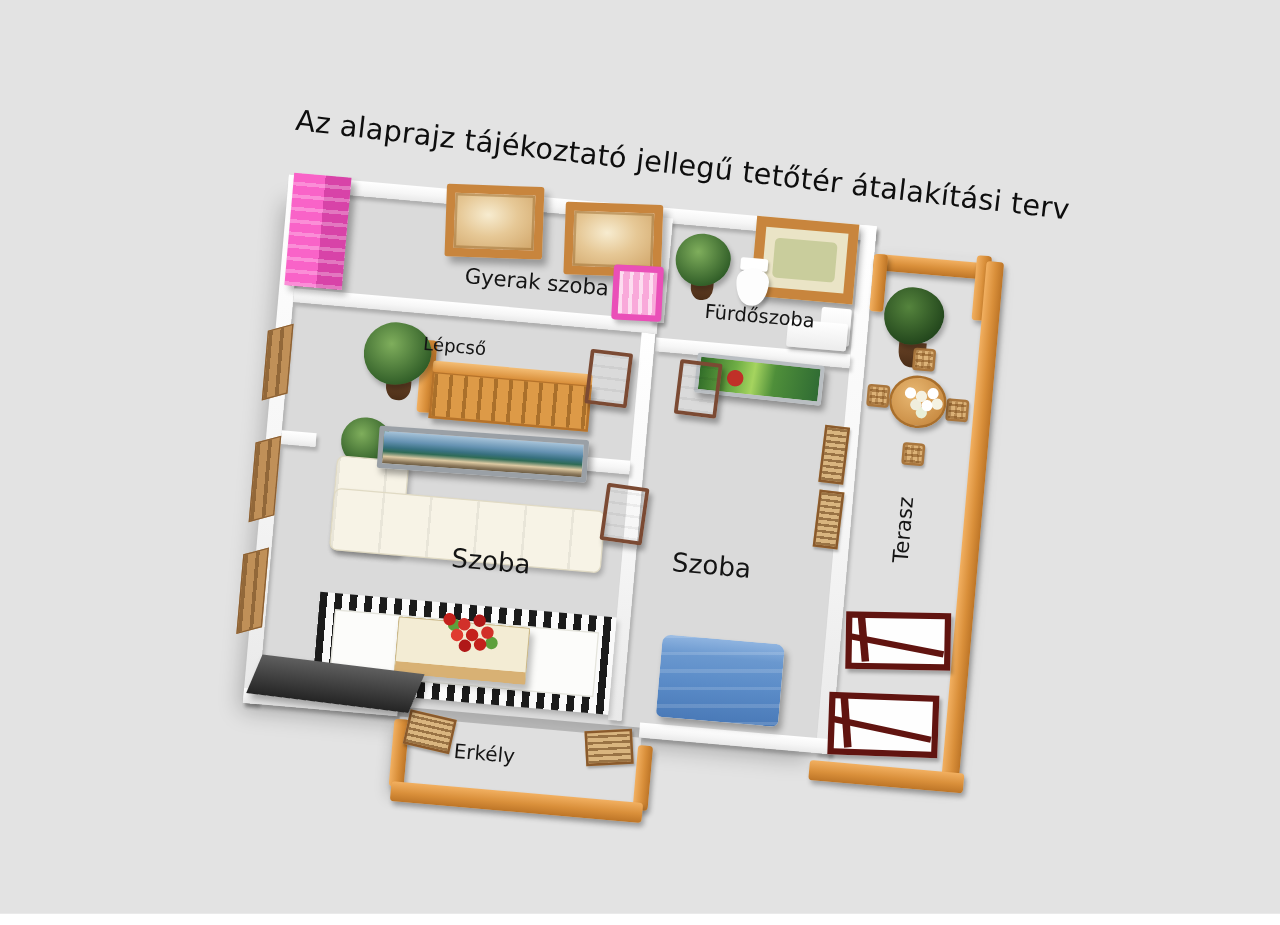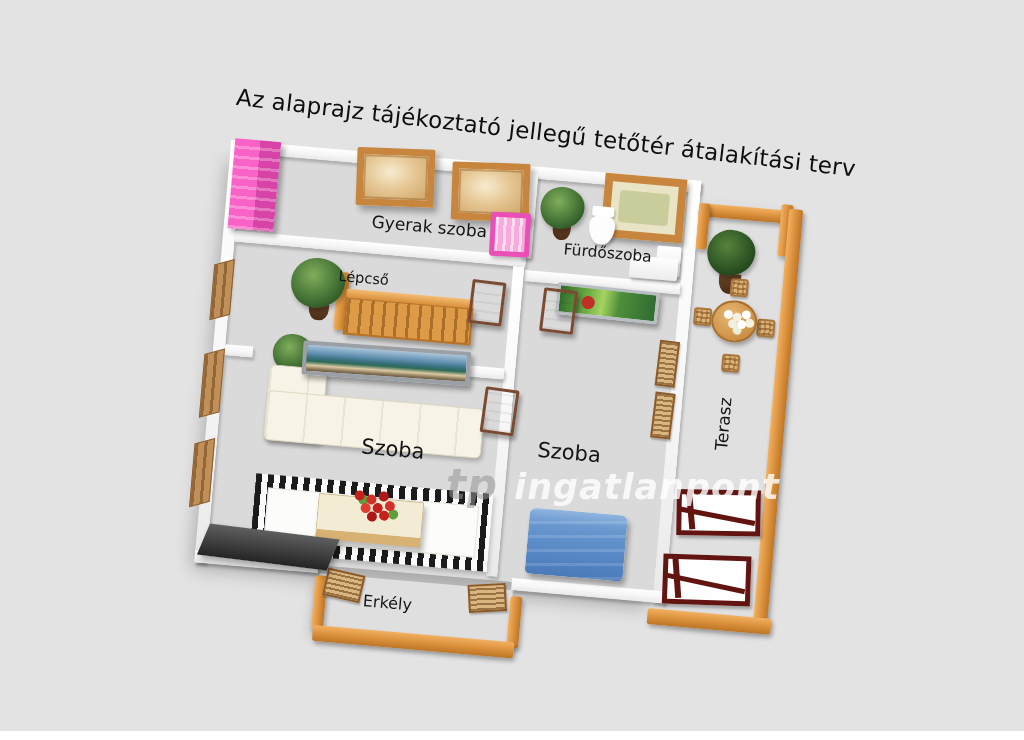--- a/index.html
+++ b/index.html
@@ -221,18 +221,15 @@
 
     <div class="slats" style="left:154px;top:428px;width:38px;height:28px;transform:rotate(8deg);"></div>
     <div class="slats" style="left:298px;top:428px;width:38px;height:28px;transform:rotate(-8deg);"></div>
     <div class="wood-v" style="left:144px;top:434px;width:12px;height:54px;"></div>
     <div class="wood-v" style="left:340px;top:438px;width:12px;height:52px;"></div>
     <div class="wood-h" style="left:146px;top:484px;width:202px;height:16px;"></div>
     <div class="label" style="left:166px;top:446px;width:104px;font-size:16px;">Erkély</div>
 
   </div>
 
-  <div class="watermark">
-    <span class="wm-logo">tp</span><span class="wm-text">ingatlanpont</span>
-  </div>
 
   <div class="bottom-strip"></div>
 </div>
 
 </body></html>

